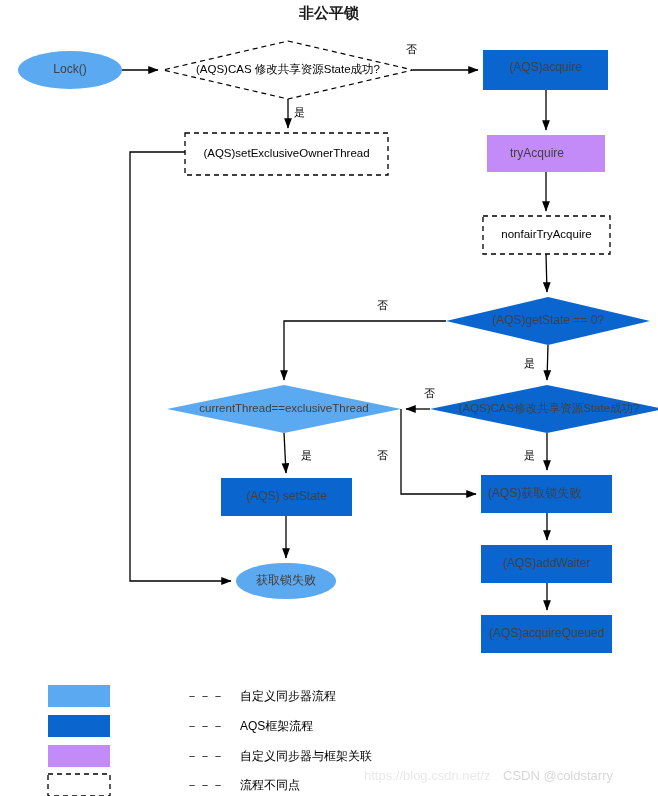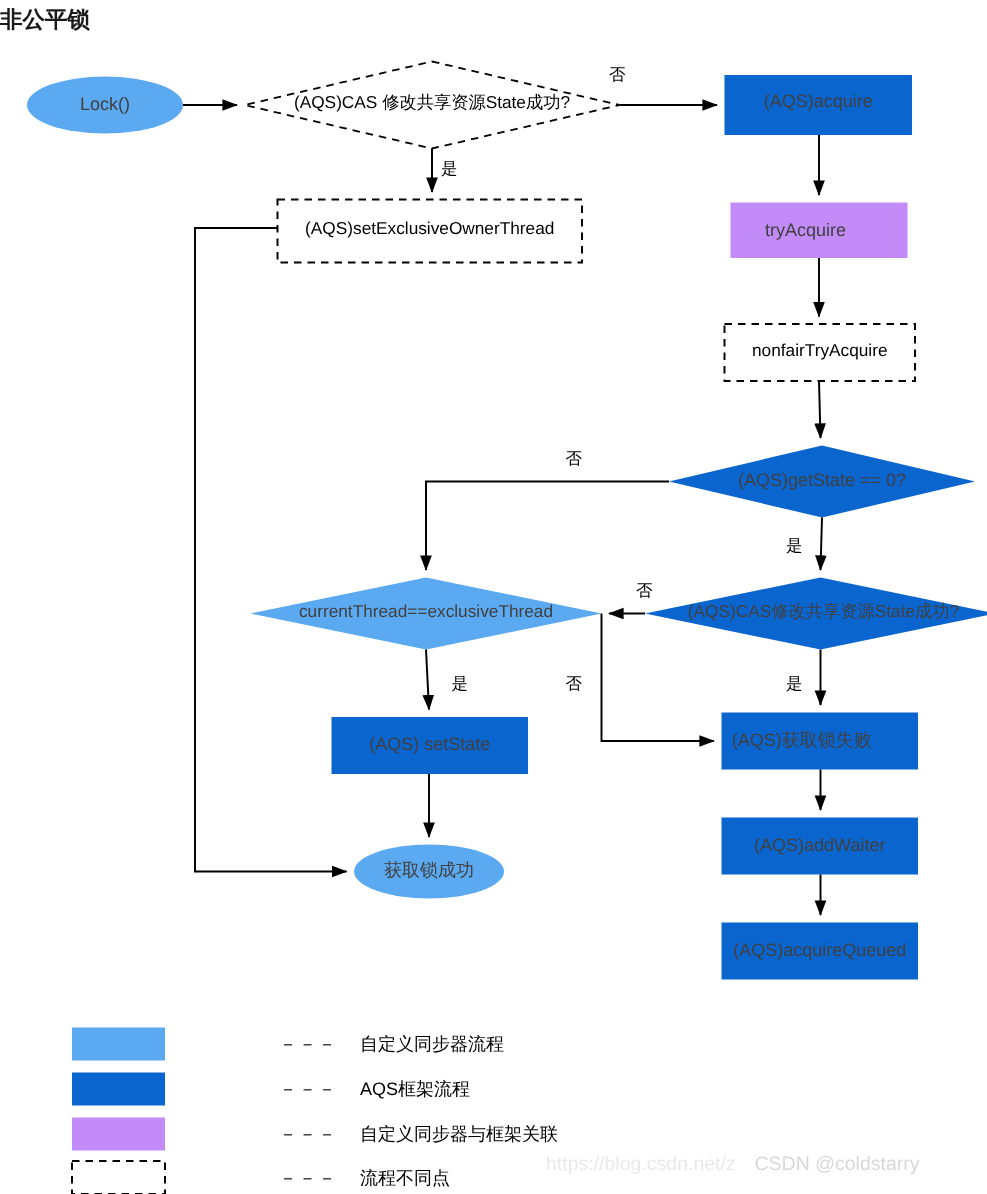--- a/index.html
+++ b/index.html
@@ -40,20 +40,21 @@
     position: absolute;
     color: #000000;
     font-size: 11px;
     white-space: nowrap;
   }
   .title {
     position: absolute;
     left: 0;
     top: 4px;
     width: 658px;
+    text-align: center;
     font-size: 15px;
     font-weight: bold;
     color: #1a1a1a;
   }
   .legend-row {
     position: absolute;
     left: 48px;
     height: 22px;
     display: flex;
     align-items: center;
@@ -184,21 +185,21 @@
   <div class="node-label lbl-white" style="left:456px;top:309px;width:184px;height:24px;font-size:12px;">(AQS)getState == 0?</div>
 
   <div class="node-label lbl-white" style="left:170px;top:397px;width:228px;height:24px;font-size:11.5px;">currentThread==exclusiveThread</div>
 
   <div class="node-label lbl-white" style="left:440px;top:397px;width:218px;height:24px;font-size:11.5px;">(AQS)CAS修改共享资源State成功?</div>
 
   <div class="node-label lbl-white" style="left:221px;top:478px;width:131px;height:38px;font-size:12px;">(AQS) setState</div>
 
   <div class="node-label lbl-white" style="left:469px;top:475px;width:131px;height:38px;font-size:12px;">(AQS)获取锁失败</div>
 
-  <div class="node-label lbl-white" style="left:236px;top:567px;width:100px;height:28px;font-size:12px;">获取锁成功</div>
+  <div class="node-label lbl-white" style="left:236px;top:567px;width:100px;height:28px;font-size:12px;">获取锁失败</div>
 
   <div class="node-label lbl-white" style="left:481px;top:545px;width:131px;height:38px;font-size:12px;">(AQS)addWaiter</div>
 
   <div class="node-label lbl-white" style="left:481px;top:615px;width:131px;height:38px;font-size:12px;text-align:right;">(AQS)acquireQueued</div>
 
   <div class="edge-label" style="left:406px;top:42px;">否</div>
 
   <div class="edge-label" style="left:294px;top:105px;">是</div>
 
   <div class="edge-label" style="left:377px;top:298px;">否</div>

